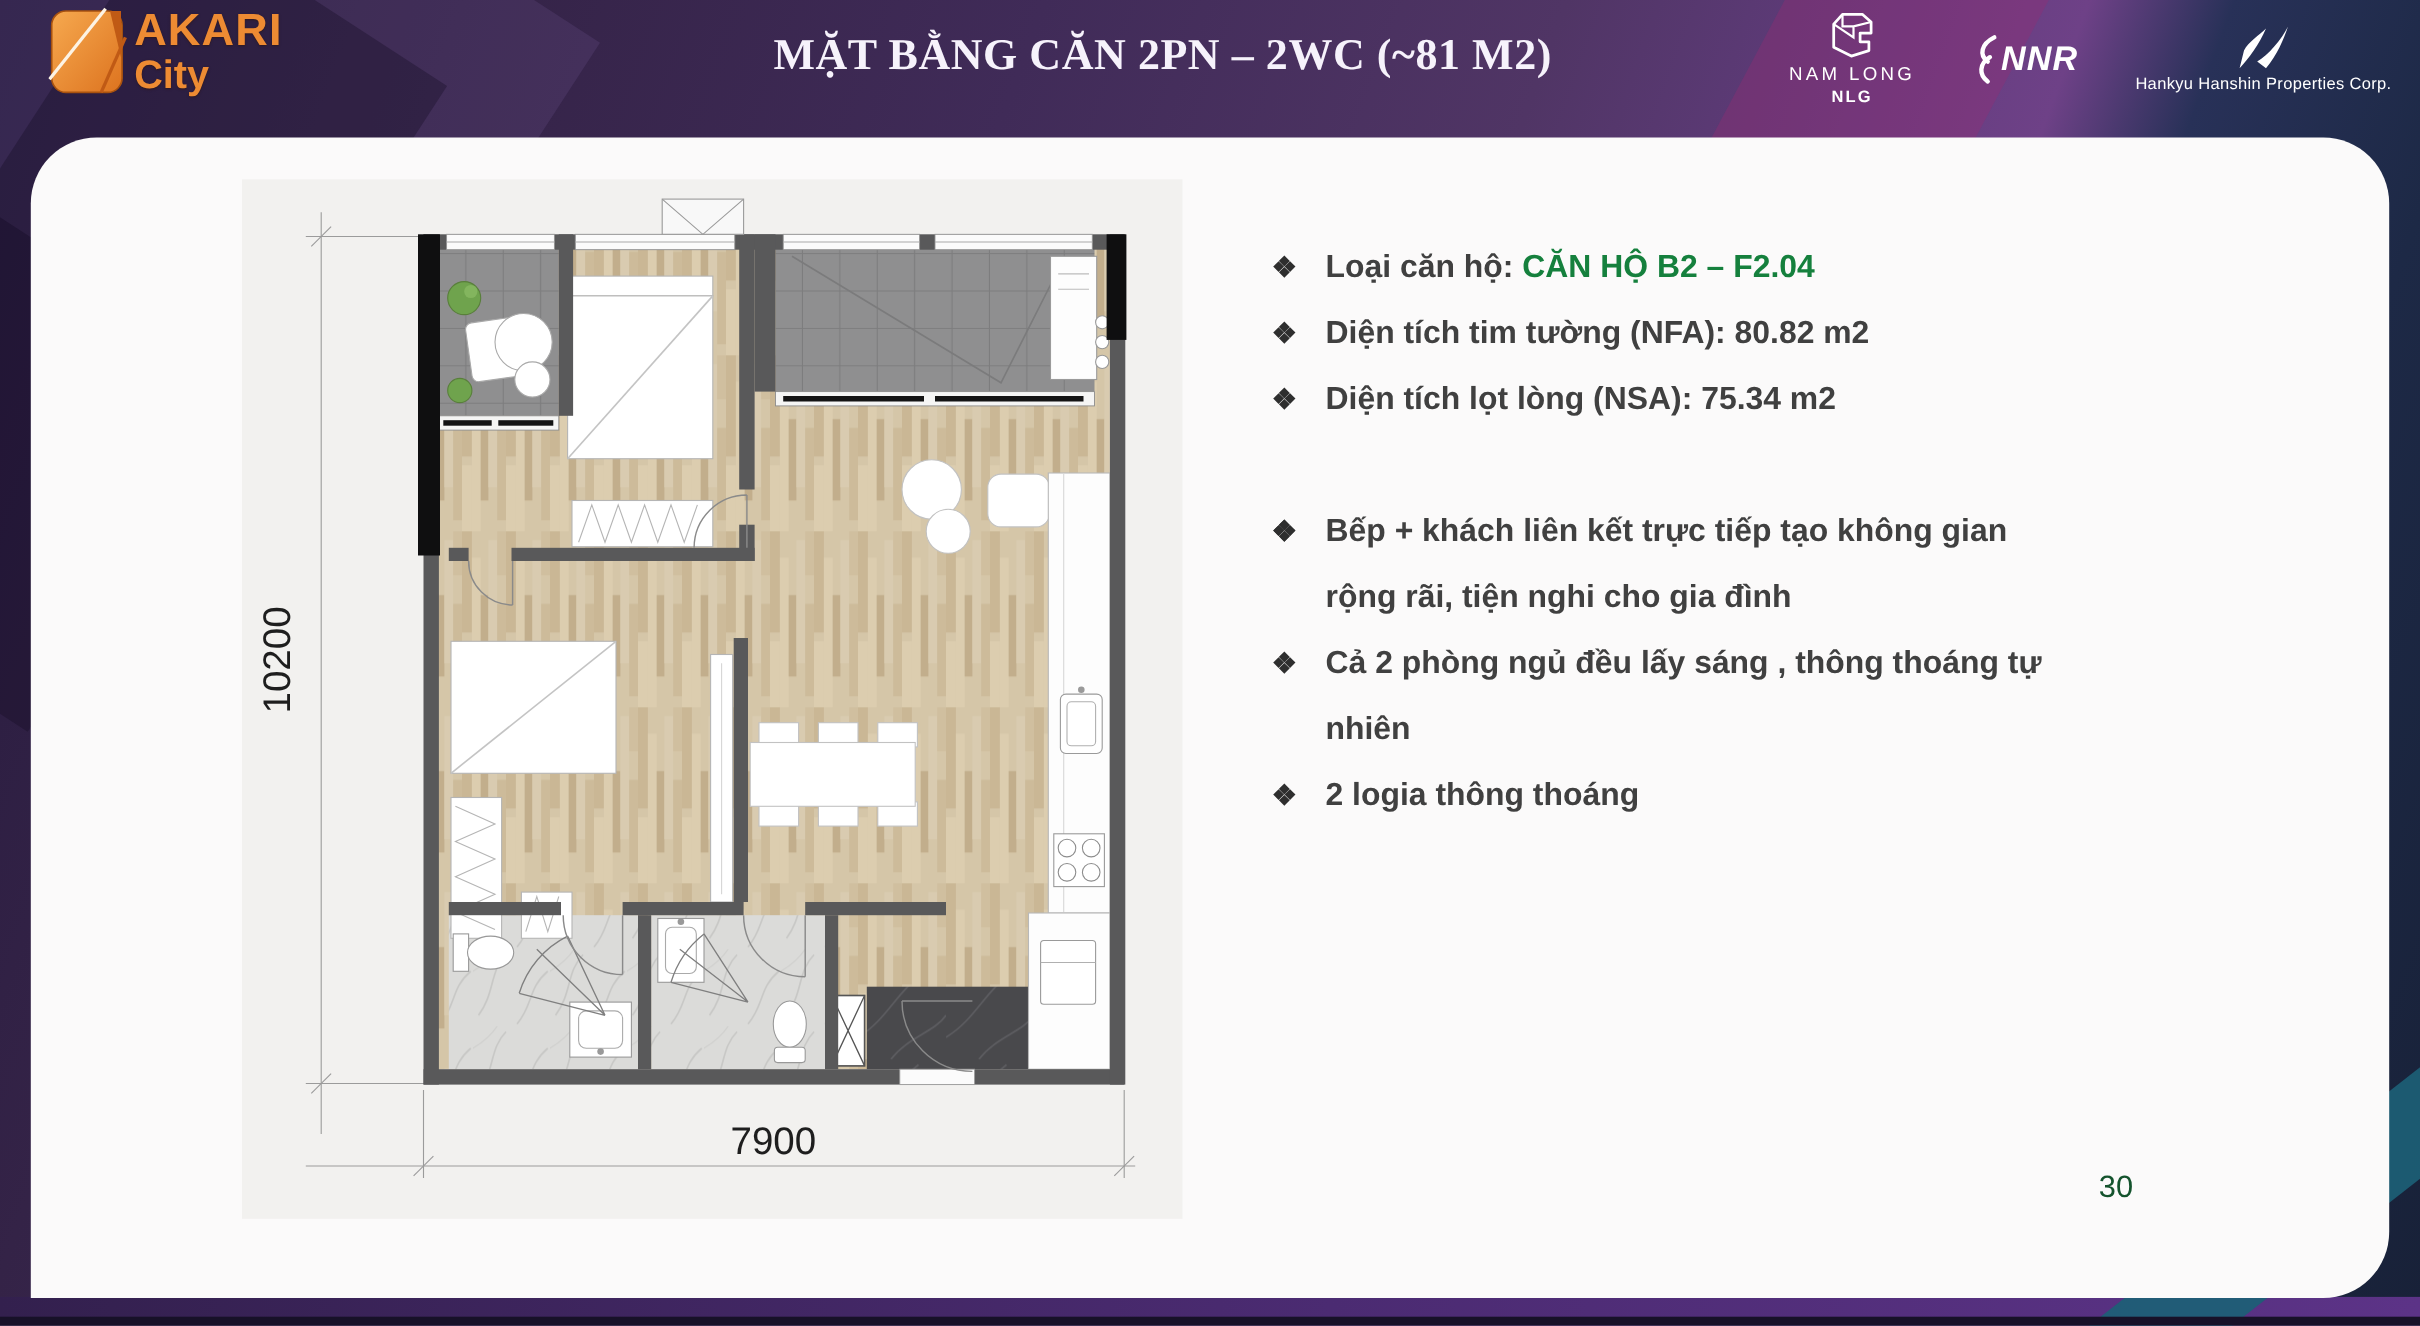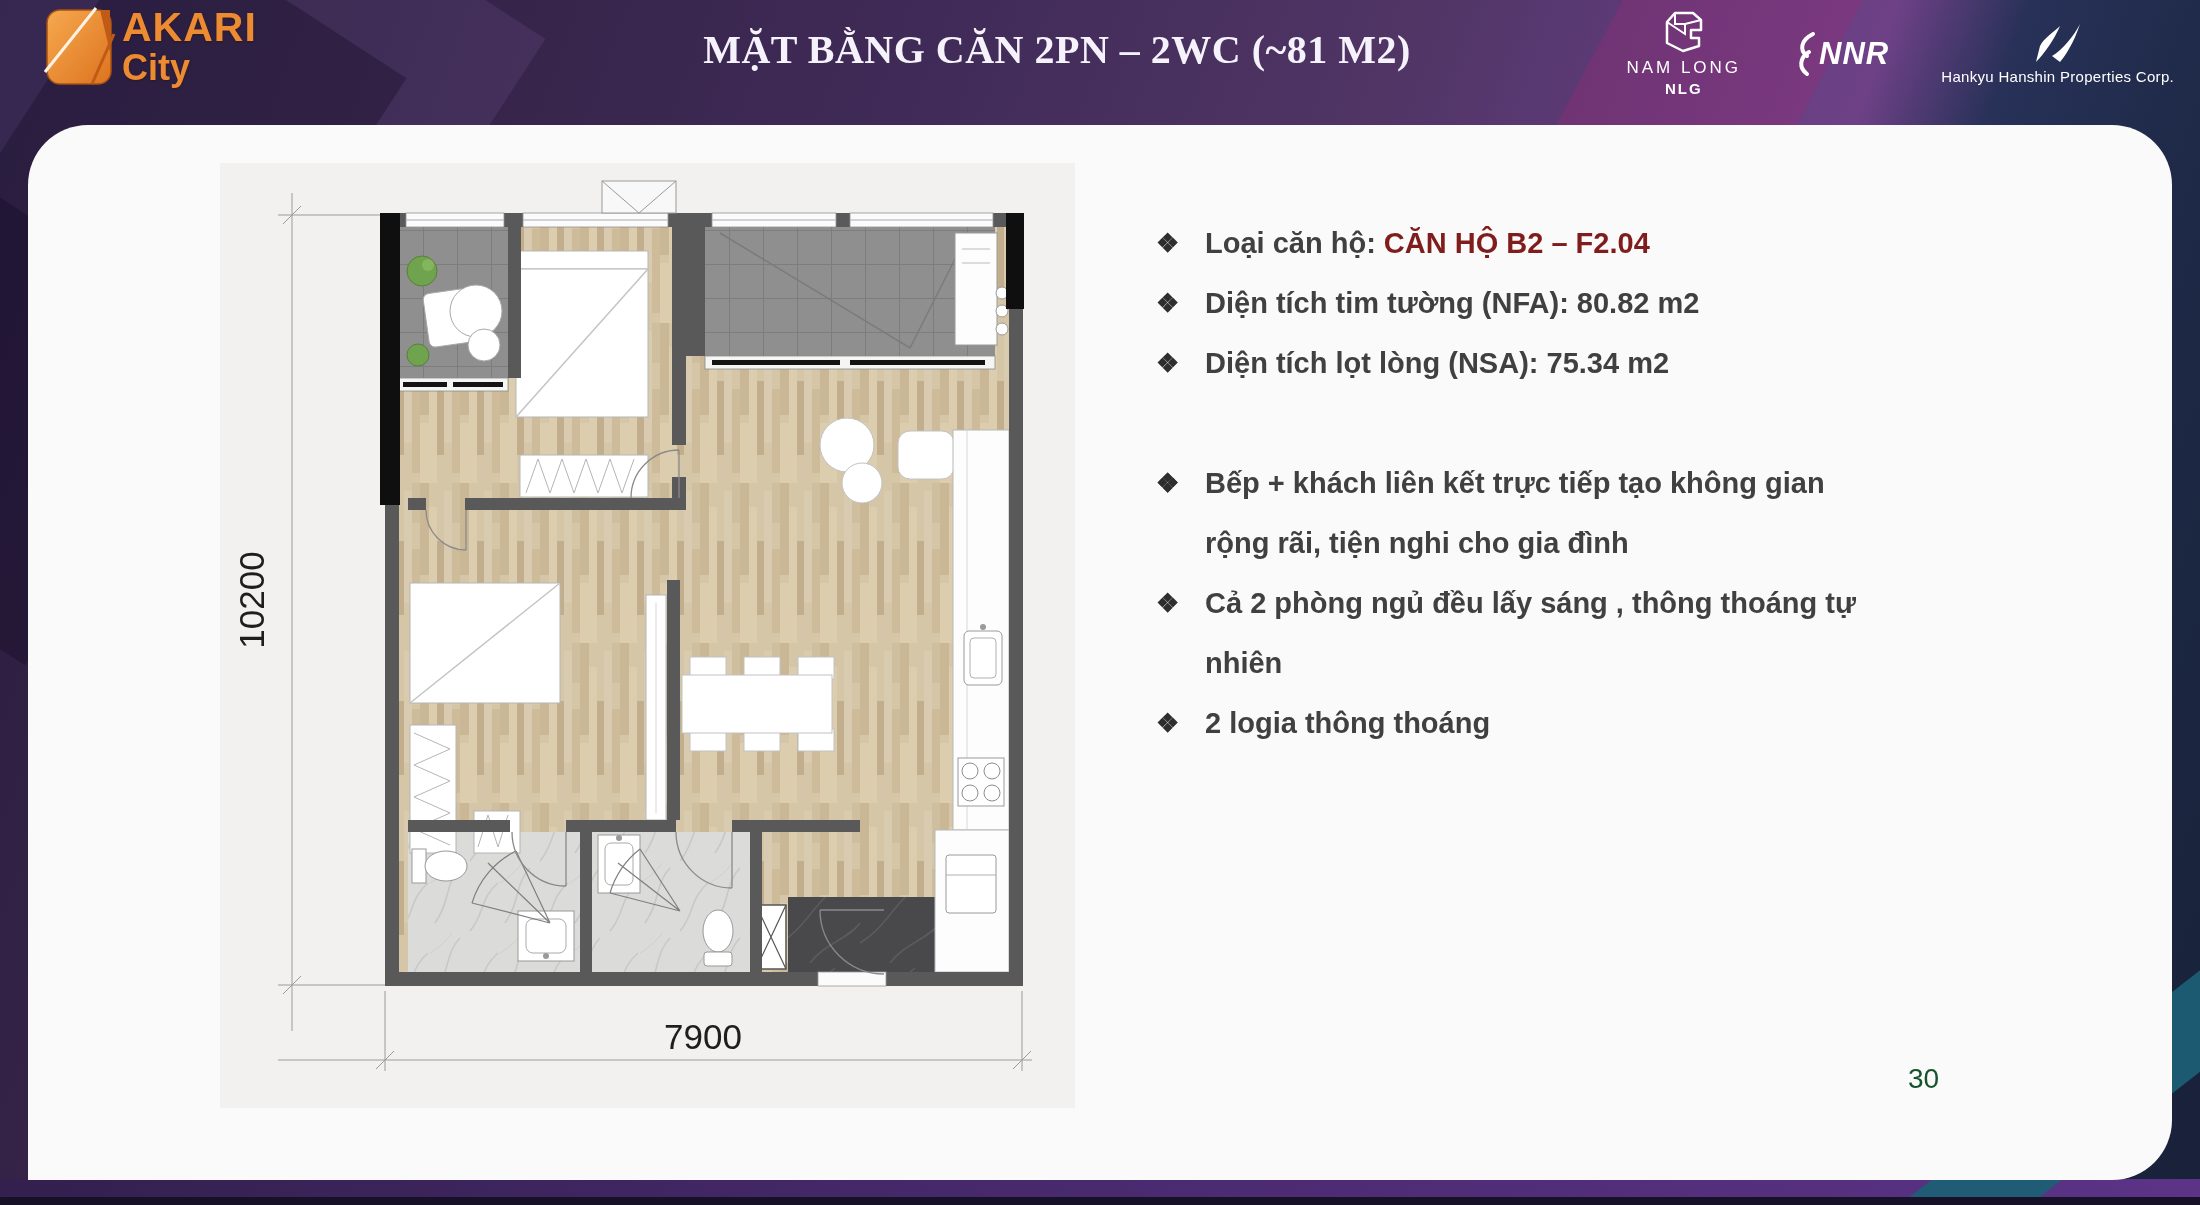--- a/index.html
+++ b/index.html
@@ -54,21 +54,21 @@
     position:absolute; left:192px; top:38px; width:855px; height:945px;
     background:#f2f1ef;
   }
   
   .details { position:absolute; left:1128px; top:88px; width:705px;
     list-style:none; margin:0; padding:0; }
   .details li { position:relative; padding-left:49px; font-size:29px; font-weight:bold;
     color:#404040; line-height:60px; }
   .details li .marker { position:absolute; left:0; top:0; font-size:26px; color:#2e2e2e; }
   .details li.gap { margin-top:60px; }
-  .hl { color:#7f1d1d; }
+  .hl { color:#15803d; }
   .page-num { position:absolute; left:1880px; top:938px; font-size:28px; color:#14532d; }
 </style>
 </head>
 <body>
 
 <div class="screen">
 
   <div class="bg"></div>
   <div class="streak-tl"></div>
   <div class="streak-tl2"></div>

